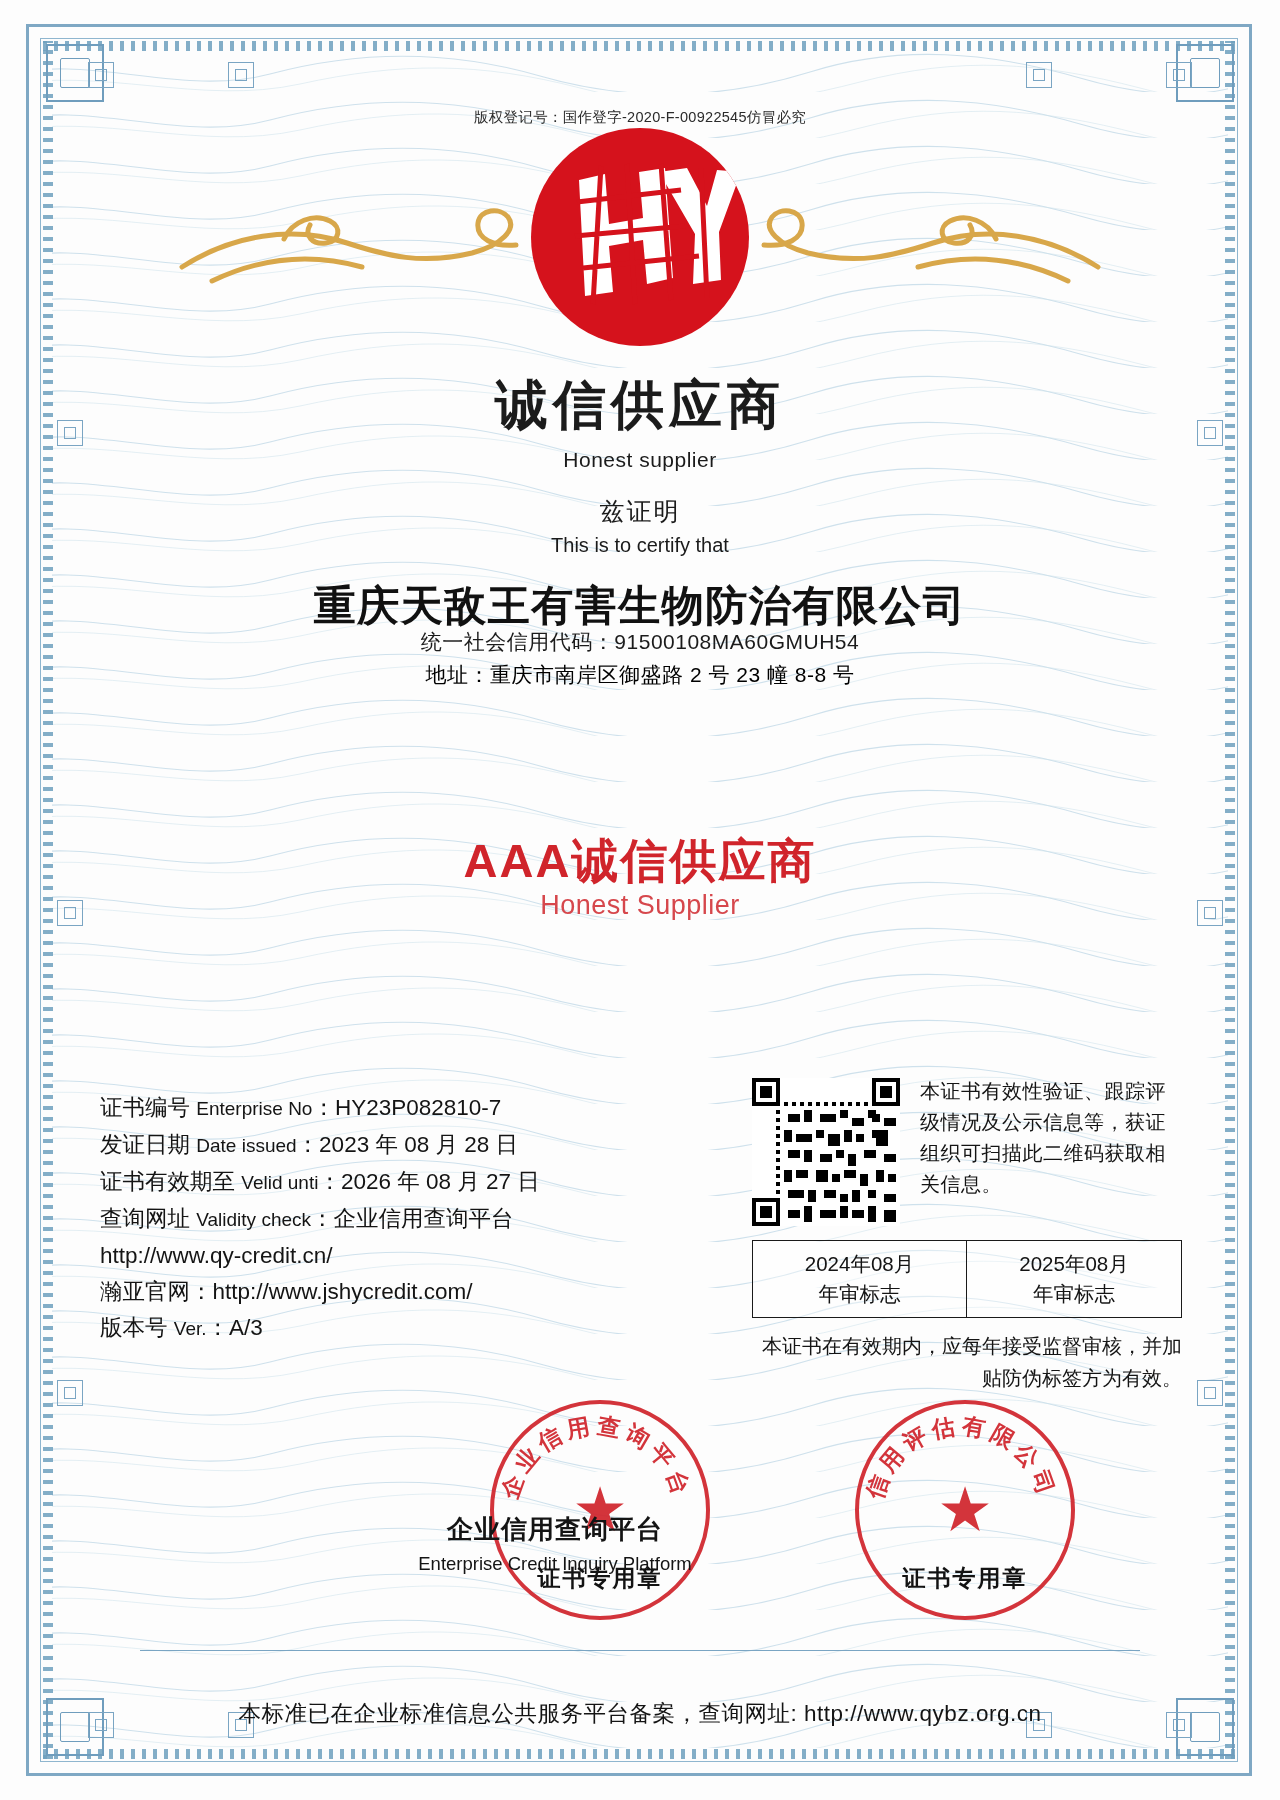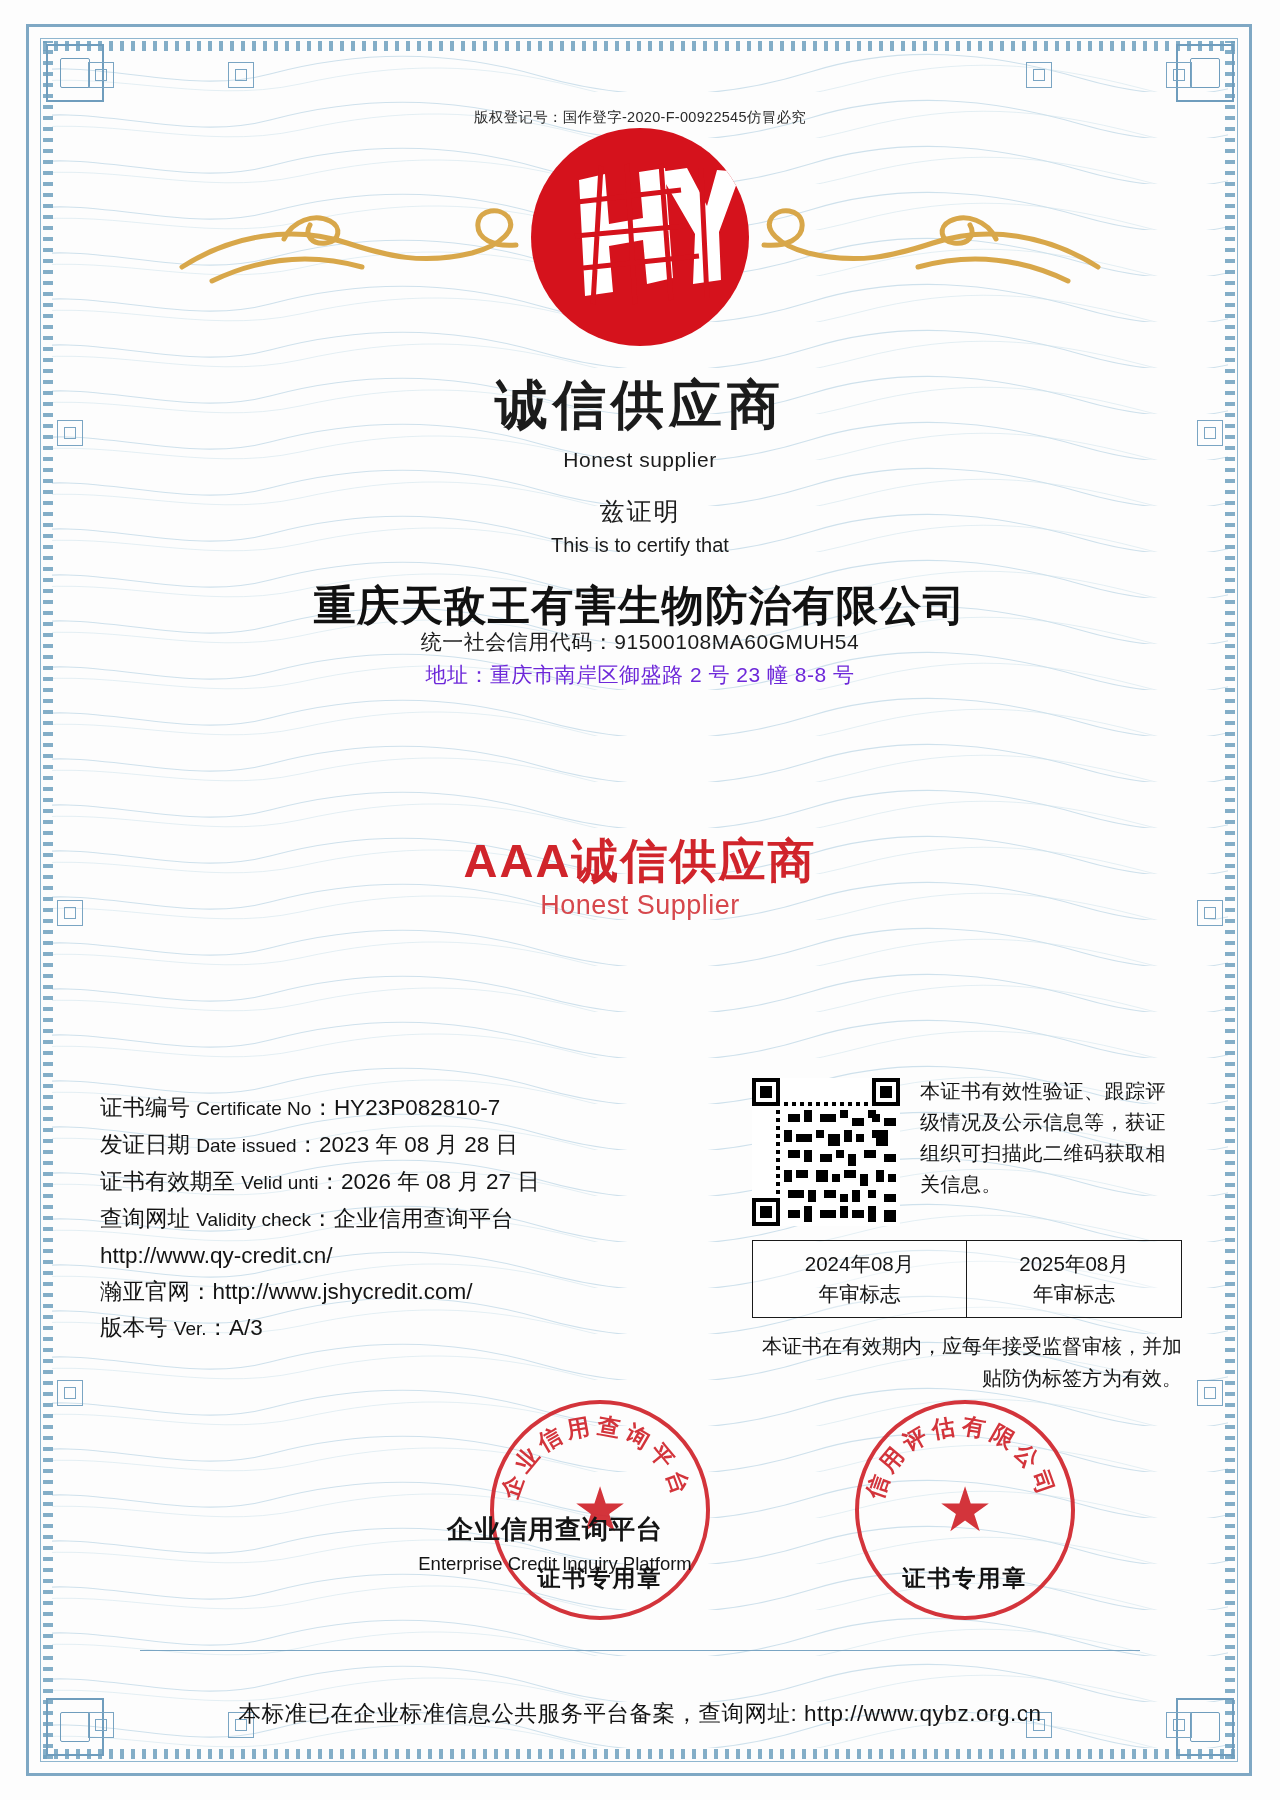--- a/index.html
+++ b/index.html
@@ -166,21 +166,21 @@
     position: absolute; left: 0; top: 628px; width: 1280px;
     text-align: center;
     font-size: 21px;
     color: #1b1b1b;
     letter-spacing: .5px;
   }
   .address {
     position: absolute; left: 0; top: 661px; width: 1280px;
     text-align: center;
     font-size: 21px;
-    color: #6d28d9;
+    color: #000000;
     letter-spacing: .5px;
   }
 
   .award-cn {
     position: absolute; left: 0; top: 830px; width: 1280px;
     text-align: center;
     font-size: 47px;
     font-weight: 700;
     color: #d0242b;
     letter-spacing: 2px;
@@ -408,21 +408,21 @@
   <div class="company">重庆天敌王有害生物防治有限公司</div>
   <div class="credit-code">统一社会信用代码：91500108MA60GMUH54</div>
   <div class="address">地址：重庆市南岸区御盛路 2 号 23 幢 8-8 号</div>
 
   <div class="award-cn">AAA诚信供应商</div>
   <div class="award-en">Honest Supplier</div>
 
   <div class="details">
     <div class="row">
       <span class="lbl-cn">证书编号</span>
-      <span class="lbl-en">Certificate No</span><span>：</span><span class="val">HY23P082810-7</span>
+      <span class="lbl-en">Enterprise No</span><span>：</span><span class="val">HY23P082810-7</span>
     </div>
     <div class="row">
       <span class="lbl-cn">发证日期</span>
       <span class="lbl-en">Date issued</span><span>：</span><span class="val">2023 年 08 月 28 日</span>
     </div>
     <div class="row">
       <span class="lbl-cn">证书有效期至</span>
       <span class="lbl-en">Velid unti</span><span>：</span><span class="val">2026 年 08 月 27 日</span>
     </div>
     <div class="row">

